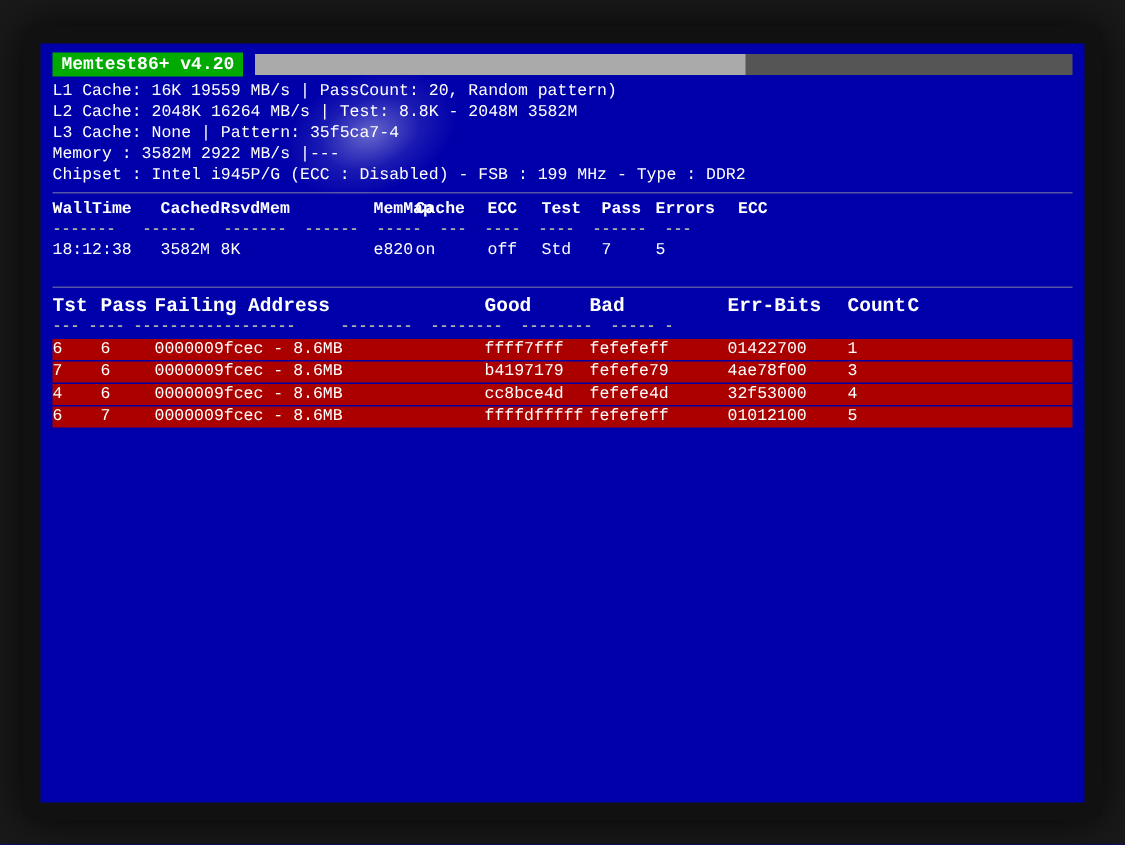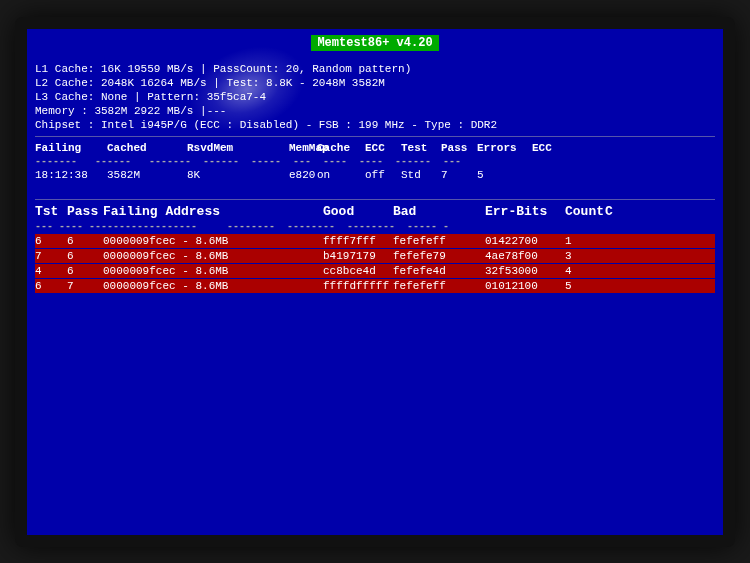--- a/index.html
+++ b/index.html
@@ -29,21 +29,20 @@
       font-size: 11.5px;
       padding: 6px 8px;
       overflow: hidden;
       position: relative;
     }
     .title-bar {
       display: flex;
       align-items: center;
       margin-bottom: 4px;
       gap: 8px;
-      flex-direction: column;
     }
     .title-green {
       background: #00aa00;
       color: #ffffff;
       padding: 1px 6px;
       font-weight: bold;
       font-size: 12px;
     }
     .progress-bar {
       flex: 1;
@@ -79,21 +78,21 @@
     .col-headers span {
       font-weight: bold;
     }
     .data-row {
       display: flex;
       font-size: 11px;
       color: #ffffff;
       margin-bottom: 18px;
     }
     .col-wall { width: 72px; }
-    .col-cached { width: 80px; }
+    .col-cached { width: 40px; }
     .col-rsvd { width: 70px; }
     .col-memmap { width: 60px; padding-left: 32px; }
     .col-cache { width: 48px; }
     .col-ecc { width: 36px; }
     .col-test { width: 40px; }
     .col-pass { width: 36px; }
     .col-errors { width: 55px; }
     .col-ecc2 { width: 30px; }
 
     .section-divider {
@@ -169,21 +168,21 @@
     <div class="info-line">
       <span>Memory :  3582M   2922 MB/s |---</span>
     </div>
     <div class="info-line">
       <span>Chipset : Intel i945P/G (ECC : Disabled) - FSB : 199 MHz - Type : DDR2</span>
     </div>
 
     <hr class="divider">
 
     <div class="col-headers">
-      <span class="col-wall">Failing</span>
+      <span class="col-wall">WallTime</span>
       <span class="col-cached">Cached</span>
       <span class="col-rsvd">RsvdMem</span>
       <span class="col-memmap">MemMap</span>
       <span class="col-cache">Cache</span>
       <span class="col-ecc">ECC</span>
       <span class="col-test">Test</span>
       <span class="col-pass">Pass</span>
       <span class="col-errors">Errors</span>
       <span class="col-ecc2">ECC</span>
     </div>

